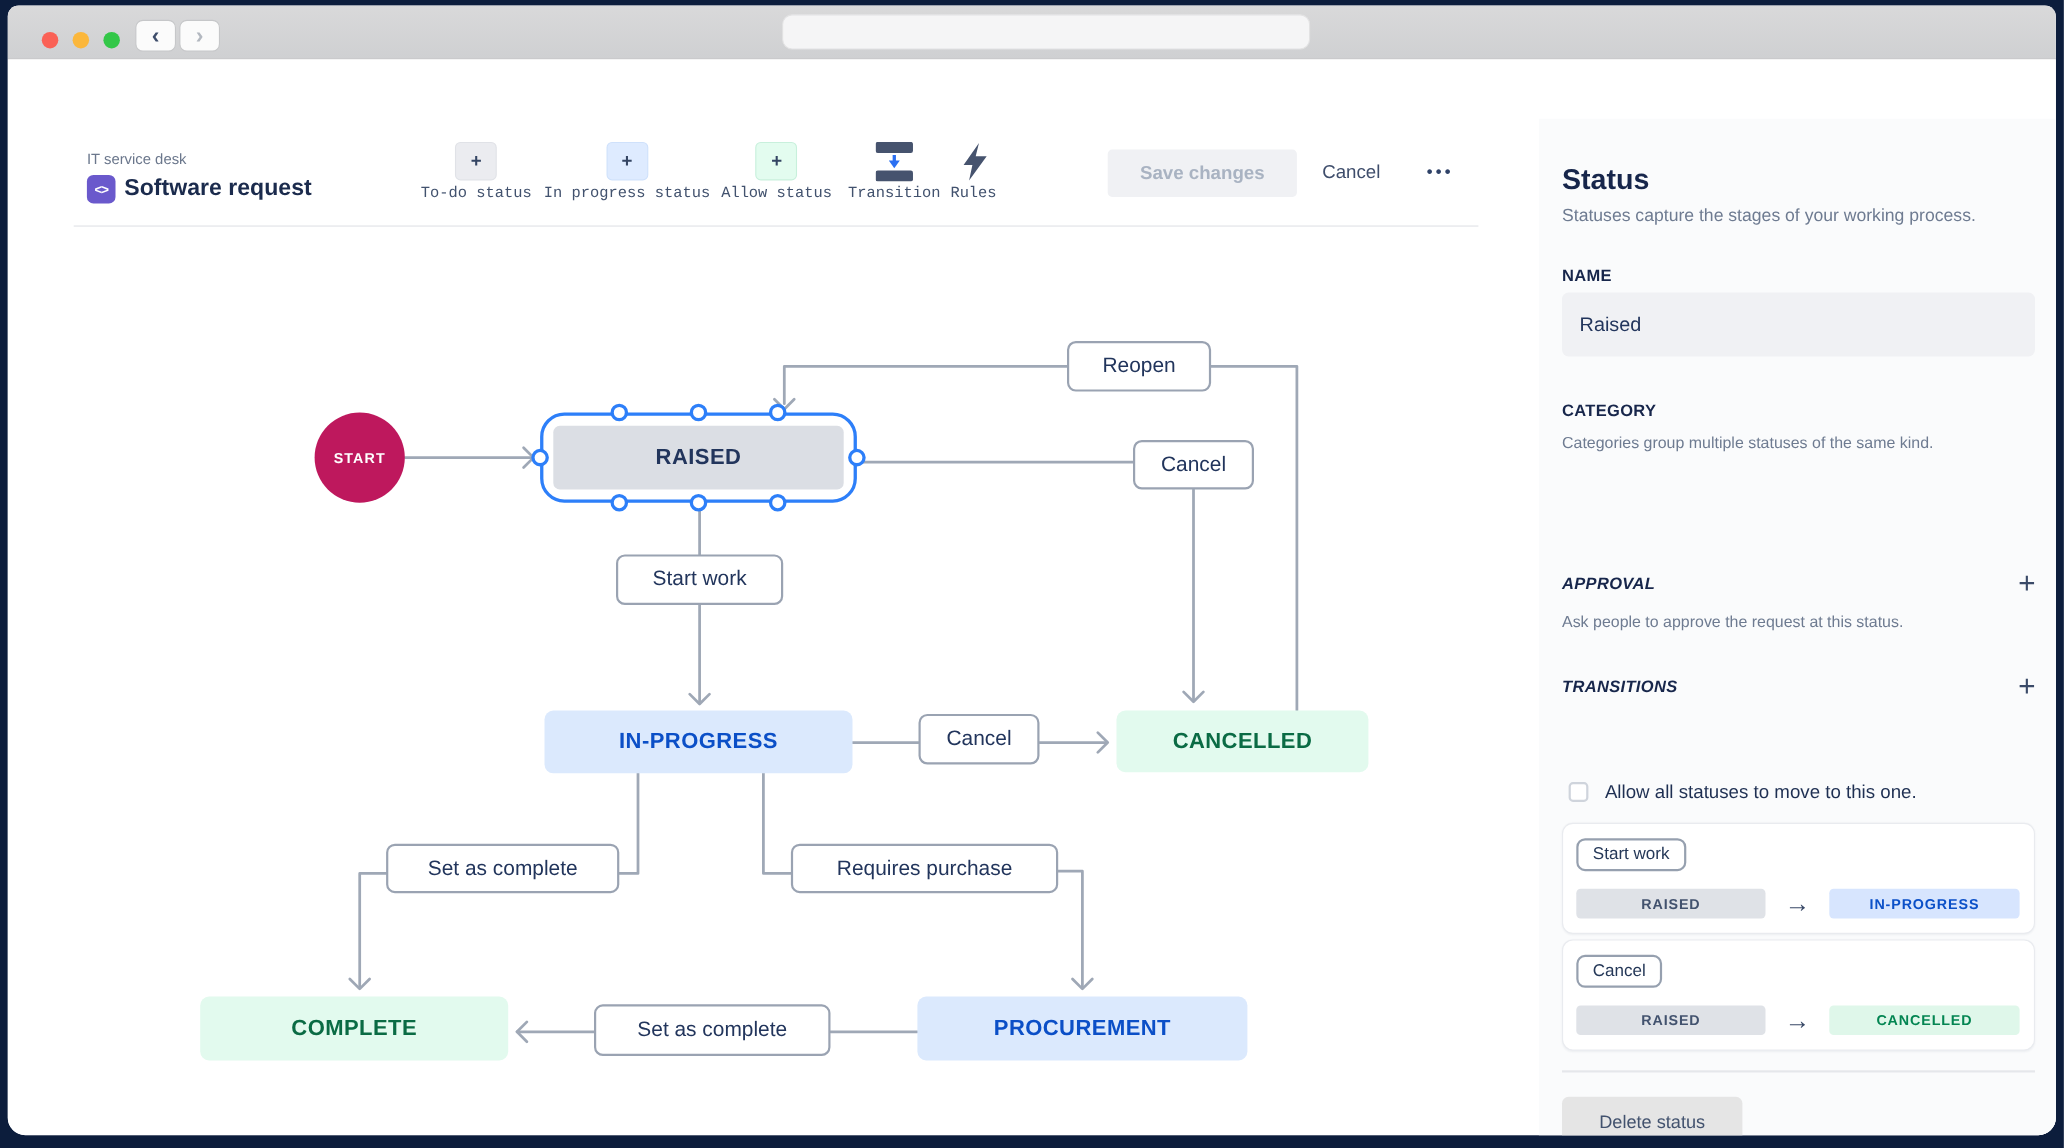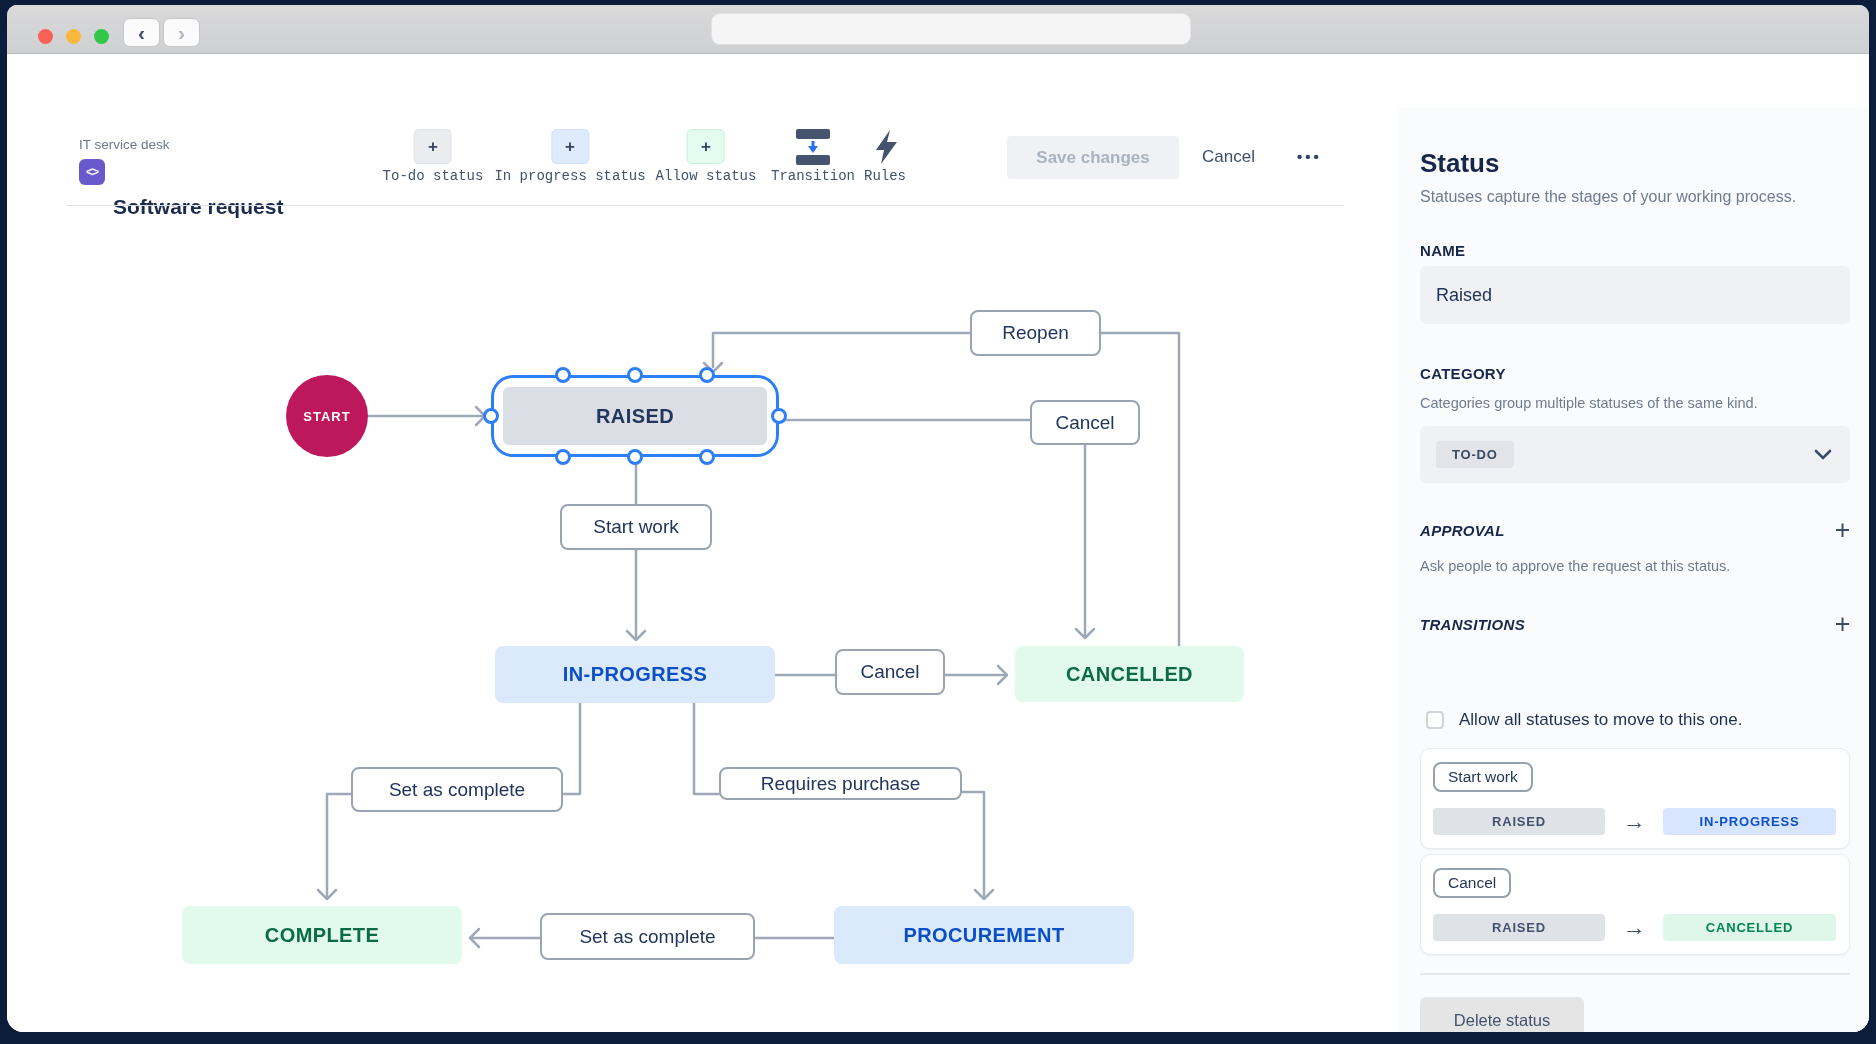--- a/index.html
+++ b/index.html
@@ -26,21 +26,21 @@
 
   
   .content{position:absolute;left:7px;top:54px;width:1862px;height:978px;background:#fff;}
   .toolbar-divider{position:absolute;left:60px;top:151px;width:1277px;height:1px;background:#DFE1E6;}
 
   
   .breadcrumb{position:absolute;left:72px;top:83px;font-size:13.5px;color:#6B778C;}
   .proj-icon{position:absolute;left:72px;top:105px;width:26px;height:26px;border-radius:6px;
     background:#6A59CC;color:#fff;display:flex;align-items:center;justify-content:center;
     font-size:12px;font-weight:bold;letter-spacing:-1px;}
-  .page-title{position:absolute;left:106px;top:105px;font-size:21px;font-weight:bold;color:#1B2B4D;margin-top:36px;}
+  .page-title{position:absolute;left:106px;top:105px;font-size:21px;font-weight:bold;color:#1B2B4D;}
   .tbtn{position:absolute;top:75px;transform:translateX(-50%);display:flex;
     flex-direction:column;align-items:center;cursor:pointer;}
   .tbtn .sq{width:38px;height:35px;border-radius:5px;display:flex;align-items:center;
     justify-content:center;font-size:17px;font-weight:bold;color:#344563;}
   .sq.gray{background:#EBECF0;border:1px solid #E0E2E7;}
   .sq.blue{background:#DEEBFF;border:1px solid #CFE1FB;}
   .sq.green{background:#E3FCEF;border:1px solid #C8F0DC;}
   .sq.plain{background:transparent;}
   .tbtn .lbl{margin-top:4px;font-size:14px;color:#42526E;white-space:nowrap;font-family:Liberation Mono, monospace;}
   .save-btn{position:absolute;left:1000px;top:82px;width:172px;height:43px;border-radius:4px;
@@ -210,45 +210,37 @@
     <div class="handle" style="left:620px;top:395px"></div>
     <div class="handle" style="left:692px;top:395px"></div>
     <div class="handle" style="left:476px;top:354px"></div>
     <div class="handle" style="left:764px;top:354px"></div>
 
     <div class="tlabel" style="left:963px;top:256px;width:131px;height:46px">Reopen</div>
     <div class="tlabel" style="left:1023px;top:346px;width:110px;height:45px">Cancel</div>
     <div class="tlabel" style="left:553px;top:450px;width:152px;height:46px">Start work</div>
     <div class="tlabel" style="left:828px;top:595px;width:110px;height:46px">Cancel</div>
     <div class="tlabel" style="left:344px;top:713px;width:212px;height:45px">Set as complete</div>
-    <div class="tlabel" style="left:712px;top:713px;width:243px;height:33px">Requires purchase</div>
+    <div class="tlabel" style="left:712px;top:713px;width:243px;height:45px">Requires purchase</div>
     <div class="tlabel" style="left:533px;top:859px;width:215px;height:47px">Set as complete</div>
 
     <div class="node blue" style="left:488px;top:592px;width:280px;height:57px">IN-PROGRESS</div>
     <div class="node green" style="left:1008px;top:592px;width:229px;height:56px">CANCELLED</div>
     <div class="node green" style="left:175px;top:852px;width:280px;height:58px">COMPLETE</div>
     <div class="node blue" style="left:827px;top:852px;width:300px;height:58px">PROCUREMENT</div>
 
     <div class="panel">
       <div class="ttl">Status</div>
       <div class="sub">Statuses capture the stages of your working process.</div>
 
       <div class="flabel" style="top:134px">NAME</div>
       <input class="name-input" value="Raised" style="">
 
       <div class="flabel" style="top:257px">CATEGORY</div>
       <div class="fdesc" style="top:284px">Categories group multiple statuses of the same kind.</div>
-      <div class="select">
-        <span class="badge todo">TO-DO</span>
-        <span class="chev">
-          <svg width="18" height="11" viewBox="0 0 18 11">
-            <polyline points="2,2 9,9 16,2" stroke="#3A4A68" stroke-width="2.6" fill="none" stroke-linecap="round"></polyline>
-          </svg>
-        </span>
-      </div>
 
       <div class="secrow" style="top:412px">
         <span class="flabel" style="position:static">APPROVAL</span>
         <span class="plus">+</span>
       </div>
       <div class="fdesc" style="top:447px">Ask people to approve the request at this status.</div>
 
       <div class="secrow" style="top:506px">
         <span class="flabel" style="position:static">TRANSITIONS</span>
         <span class="plus">+</span>

